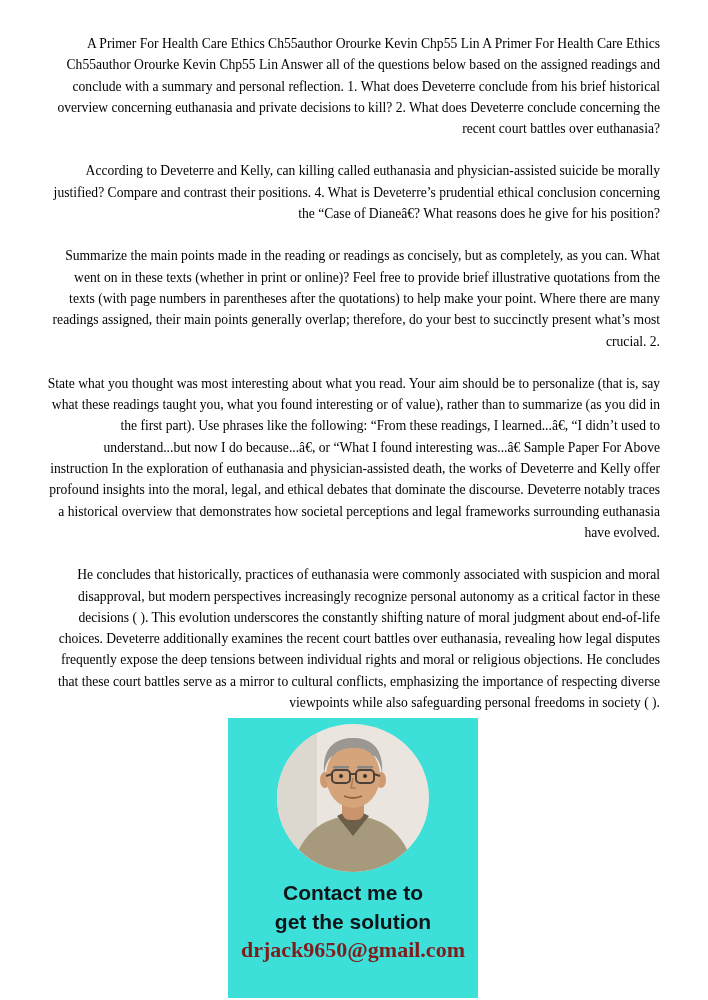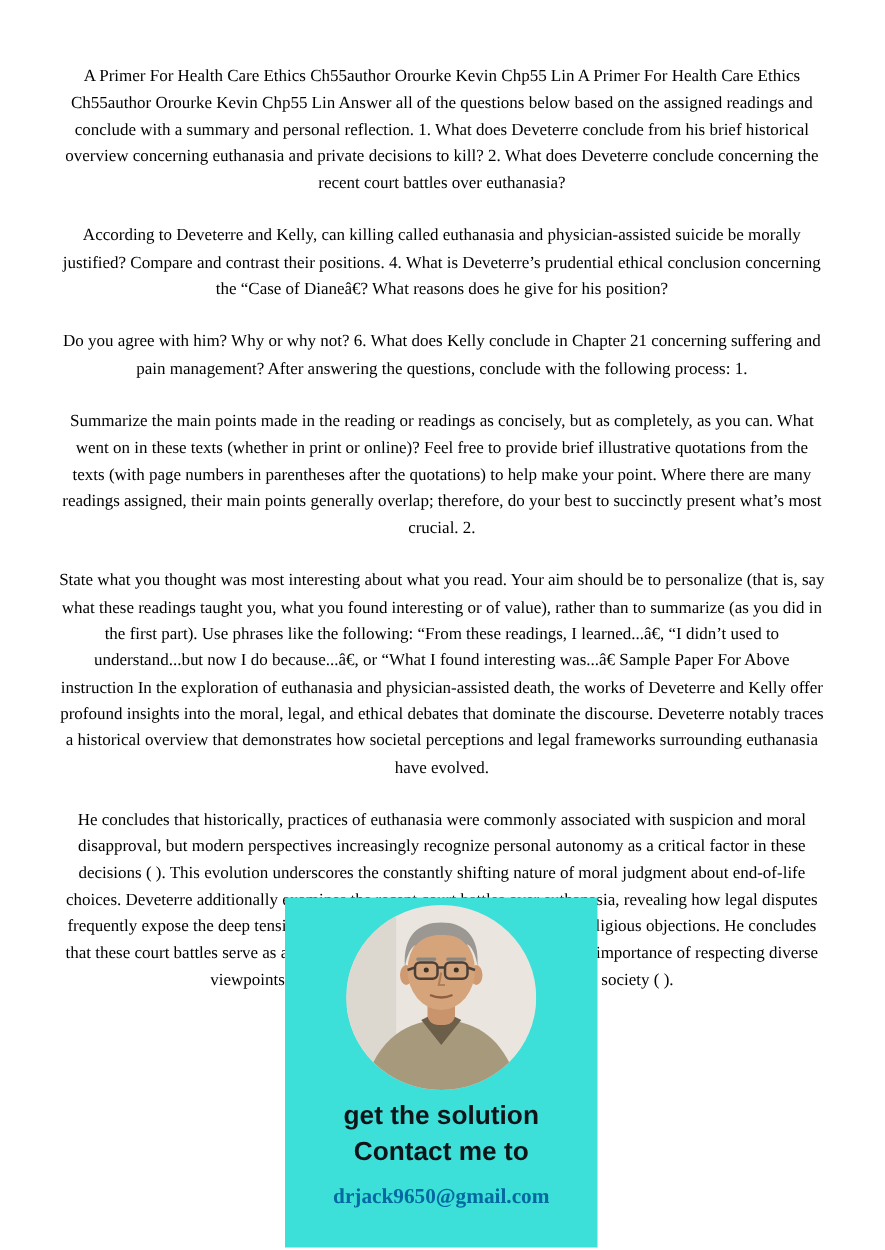--- a/index.html
+++ b/index.html
@@ -7,26 +7,26 @@
     position: relative;
     width: 708px;
     height: 1000px;
     background: #ffffff;
     overflow: hidden;
     font-family: "Liberation Serif", serif;
   }
   .text-block {
     position: absolute;
     left: 47px;
-    top: 50px;
+    top: 33px;
     width: 613px;
     color: #000000;
     font-size: 13.6px;
     line-height: 21.3px;
-    text-align: center;
+    text-align: right;
   }
   .text-block p { margin: 0 0 21px 0; }
 
   .contact-overlay {
     position: absolute;
     left: 228px;
     top: 718px;
     width: 250px;
     height: 280px;
     background: #3ce0d8;
@@ -42,34 +42,33 @@
     font-family: "Liberation Sans", sans-serif;
     font-weight: bold;
     font-size: 21px;
     line-height: 29px;
     color: #101418;
     margin-top: 6px;
   }
   .contact-email {
     font-family: "Liberation Serif", serif;
     font-weight: bold;
-    font-size: 17px;
-    color: #0369a1;
-    margin-top: 11px;
+    font-size: 22px;
+    color: #7f1d1d;
+    margin-top: 1px;
   }
 </style>
 </head>
 <body>
 
 <div class="page">
 
   <div class="text-block">
     <p>A Primer For Health Care Ethics Ch55author Orourke Kevin Chp55 Lin A Primer For Health Care Ethics Ch55author Orourke Kevin Chp55 Lin Answer all of the questions below based on the assigned readings and conclude with a summary and personal reflection. 1. What does Deveterre conclude from his brief historical overview concerning euthanasia and private decisions to kill? 2. What does Deveterre conclude concerning the recent court battles over euthanasia?</p>
     <p>According to Deveterre and Kelly, can killing called euthanasia and physician-assisted suicide be morally justified? Compare and contrast their positions. 4. What is Deveterre’s prudential ethical conclusion concerning the “Case of Dianeâ€? What reasons does he give for his position?</p>
-    <p>Do you agree with him? Why or why not? 6. What does Kelly conclude in Chapter 21 concerning suffering and pain management? After answering the questions, conclude with the following process: 1.</p>
     <p>Summarize the main points made in the reading or readings as concisely, but as completely, as you can. What went on in these texts (whether in print or online)? Feel free to provide brief illustrative quotations from the texts (with page numbers in parentheses after the quotations) to help make your point. Where there are many readings assigned, their main points generally overlap; therefore, do your best to succinctly present what’s most crucial. 2.</p>
     <p>State what you thought was most interesting about what you read. Your aim should be to personalize (that is, say what these readings taught you, what you found interesting or of value), rather than to summarize (as you did in the first part). Use phrases like the following: “From these readings, I learned...â€, “I didn’t used to understand...but now I do because...â€, or “What I found interesting was...â€ Sample Paper For Above instruction In the exploration of euthanasia and physician-assisted death, the works of Deveterre and Kelly offer profound insights into the moral, legal, and ethical debates that dominate the discourse. Deveterre notably traces a historical overview that demonstrates how societal perceptions and legal frameworks surrounding euthanasia have evolved.</p>
     <p>He concludes that historically, practices of euthanasia were commonly associated with suspicion and moral disapproval, but modern perspectives increasingly recognize personal autonomy as a critical factor in these decisions ( ). This evolution underscores the constantly shifting nature of moral judgment about end-of-life choices. Deveterre additionally examines the recent court battles over euthanasia, revealing how legal disputes frequently expose the deep tensions between individual rights and moral or religious objections. He concludes that these court battles serve as a mirror to cultural conflicts, emphasizing the importance of respecting diverse viewpoints while also safeguarding personal freedoms in society ( ).</p>
   </div>
 
   <div class="contact-overlay">
     <div class="photo-wrap">
       <svg width="152" height="148" viewBox="0 0 152 148">
         <defs>
           <clipPath id="ovalClip">
@@ -105,19 +104,19 @@
           <circle cx="64" cy="52" r="2" fill="#3a3228"></circle>
           <circle cx="88" cy="52" r="2" fill="#3a3228"></circle>
 
           <path d="M76,54 L74,64 L79,64" fill="none" stroke="#b07e56" stroke-width="1.6"></path>
 
           <path d="M67,72 Q76,76 85,72" fill="none" stroke="#8f5f3f" stroke-width="1.8"></path>
         </g>
       </svg>
     </div>
     <div class="contact-text">
+      <div>Contact me to</div>
       <div>get the solution</div>
-      <div>Contact me to</div>
     </div>
     <div class="contact-email">drjack9650@gmail.com</div>
   </div>
 
 </div>
 
 </body></html>

